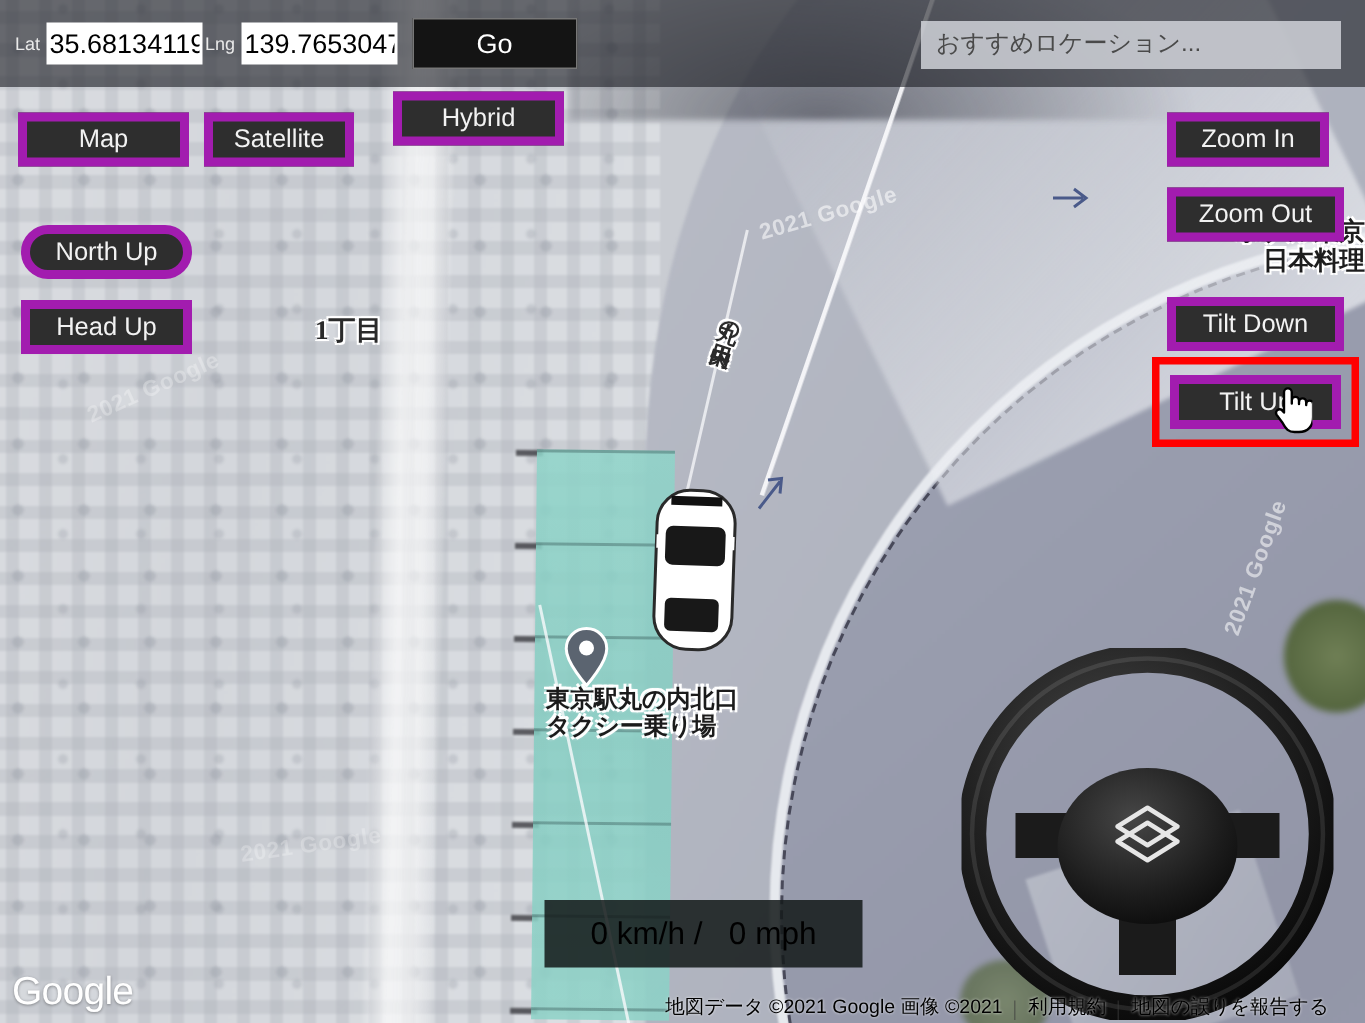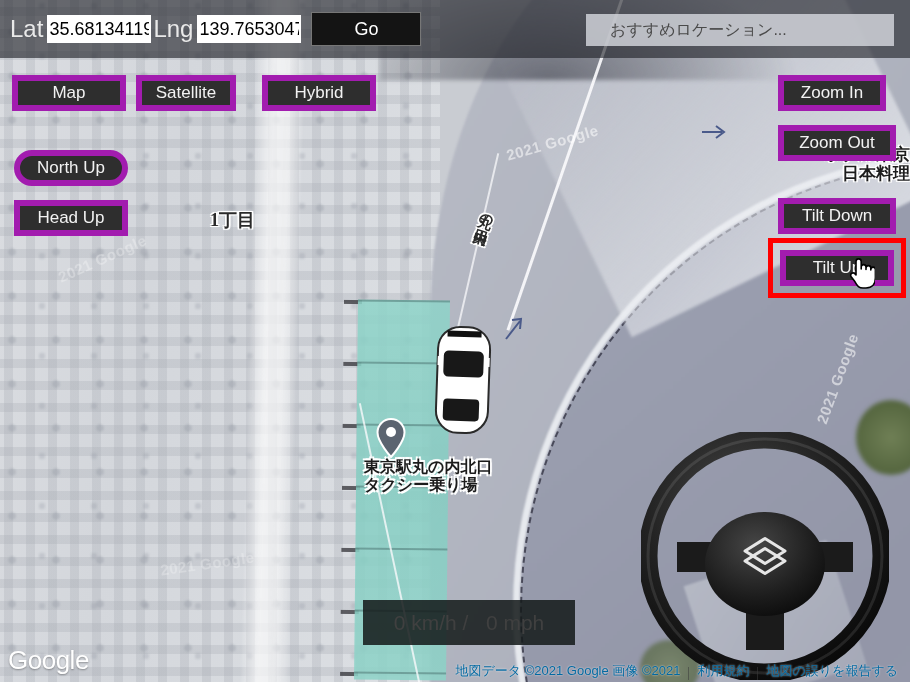--- a/index.html
+++ b/index.html
@@ -210,21 +210,21 @@
   }
   .topbar-inner {
     display: flex;
     align-items: center;
     height: 58px;
     padding-left: 8px;
     gap: 0;
   }
   .coord-label {
     color: #e9e9e9;
-    font-size: 24px;
+    font-size: 12px;
     padding: 0 4px 0 2px;
   }
   .coord-input {
     background: #fff;
     border: none;
     outline: none;
     font-family: "Liberation Sans", sans-serif;
     font-size: 18px;
     color: #000;
     height: 28px;
@@ -244,42 +244,42 @@
   .search-box {
     position: absolute;
     right: 16px; top: 14px;
     width: 260px; height: 32px;
     background: rgba(215,218,224,.80);
     border: none;
     outline: none;
     font-family: "Liberation Sans", sans-serif;
     font-size: 16px;
     color: #404040;
-    padding: 0 24px;
+    padding: 0 10px;
   }
   .search-box::placeholder { color: #4a4a4a; }
 
   
   .ctl-btn {
     position: absolute;
     background: #2e2e2e;
     border: 6px solid #a21caf;
     color: #f2f2f2;
     font-size: 17px;
     font-family: "Liberation Sans", sans-serif;
     height: 36px;
     cursor: pointer;
     display: flex;
     align-items: center;
     justify-content: center;
     padding: 0 10px;
   }
   #btn-map       { left: 12px;  top: 75px;  width: 114px; }
   #btn-satellite { left: 136px; top: 75px;  width: 100px; }
-  #btn-hybrid    { left: 262px; top: 75px;  width: 114px; }
+  #btn-hybrid    { left: 262px; top: 61px;  width: 114px; }
   #btn-northup   { left: 14px;  top: 150px; width: 114px; border-radius: 18px; }
   #btn-headup    { left: 14px;  top: 200px; width: 114px; }
   #btn-zoomin    { left: 778px; top: 75px;  width: 108px; }
   #btn-zoomout   { left: 778px; top: 125px; width: 118px; }
   #btn-tiltdown  { left: 778px; top: 198px; width: 118px; }
   #btn-tiltup    { left: 780px; top: 250px; width: 114px; }
 
   .highlight-box {
     position: absolute;
     left: 768px; top: 238px;
@@ -301,21 +301,21 @@
   .speed-panel {
     position: absolute;
     left: 363px; top: 600px;
     width: 212px; height: 45px;
     background: rgba(20,26,26,.86);
     display: flex;
     align-items: center;
     justify-content: center;
   }
   .speed-text {
-    color: #404040;
+    color: #000000;
     font-size: 21px;
     font-family: "Liberation Sans", sans-serif;
     white-space: pre;
   }
 
   
   .wheel {
     position: absolute;
     left: 641px; top: 432px;
     width: 248px; height: 248px;
@@ -327,26 +327,26 @@
     left: 8px; bottom: 6px;
     color: #fff;
     font-size: 26px;
     letter-spacing: -0.5px;
     font-family: "Liberation Sans", sans-serif;
     text-shadow: 0 1px 2px rgba(0,0,0,.35);
     margin-top: 48px;
   }
   .attribution {
     position: absolute;
-    right: 4px; bottom: 2px;
+    right: 16px; bottom: 2px;
     display: flex;
     align-items: flex-end;
     gap: 0;
     font-size: 13px;
-    color: #0369a1;
+    color: #000000;
     font-family: "Liberation Sans", sans-serif;
     text-shadow: 0 0 2px rgba(255,255,255,.8);
   }
   .attribution span { padding: 0 8px; }
   .attr-sep {
     width: 1px; height: 13px;
     background: rgba(60,60,60,.55);
   }
 </style>
 </head>

